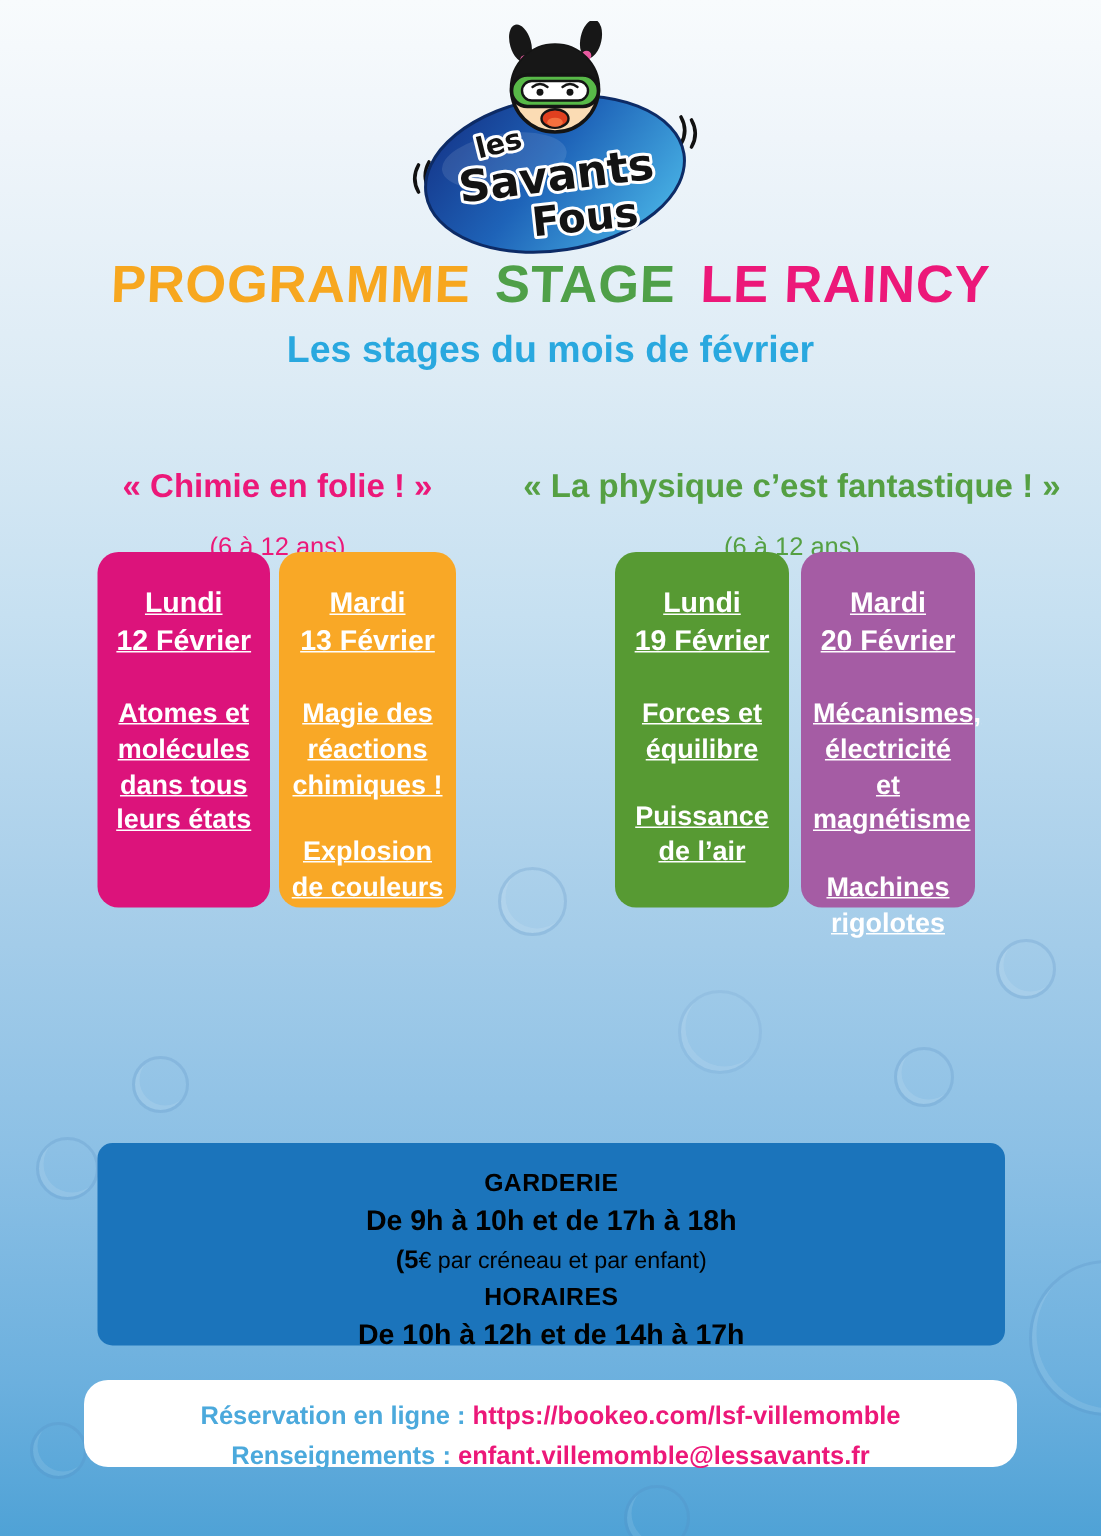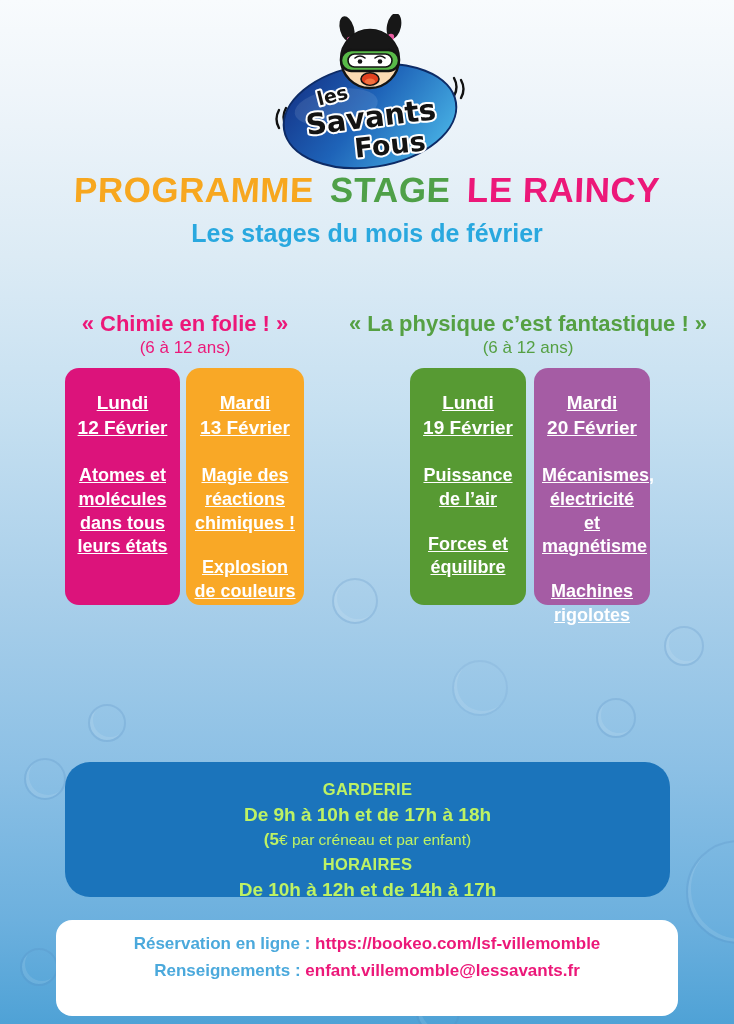--- a/index.html
+++ b/index.html
@@ -15,48 +15,48 @@
   .logo-wrap{position:absolute;left:270px;top:14px;width:200px;height:160px;z-index:2;}
   
   .title{position:absolute;left:0;top:172px;width:734px;text-align:center;z-index:2;
     font-weight:bold;font-size:35px;letter-spacing:0.5px;line-height:1;}
   .title span{margin:0 8px;display:inline-block;transform:skewX(-2deg);}
   .t-orange{color:#F7A71F;} .t-green{color:#4FA048;} .t-pink{color:#EC1879;}
   .subtitle{position:absolute;left:0;top:219px;width:734px;text-align:center;z-index:2;
     color:#29A8DF;font-weight:bold;font-size:25px;}
   
   .sec-head{position:absolute;top:312px;text-align:center;z-index:2;font-weight:bold;font-size:22px;line-height:1.1;}
-  .sec-head .age{display:block;font-weight:normal;font-size:17px;margin-top:3px;}
+  .sec-head .age{display:block;font-weight:normal;font-size:17px;margin-top:20px;}
   .sec-chimie{left:30px;width:310px;color:#EC1879;}
   .sec-physique{left:332px;width:392px;color:#55A043;}
   
   .card{position:absolute;top:368px;height:237px;border-radius:14px;z-index:2;
     color:#fff;text-align:center;box-sizing:border-box;padding:22px 8px 0 8px;text-decoration:underline;}
   .card .day{font-size:19px;font-weight:bold;line-height:1.32;}
   .card .topic{font-size:18px;font-weight:bold;line-height:1.32;margin:0 0 21px 0;}
   .card .topics{margin-top:24px;}
   .card1{left:65px;width:115px;background:#DC137B;}
   .card2{left:186px;width:118px;background:#F9A826;}
   .card3{left:410px;width:116px;background:#579A33;}
   .card4{left:534px;width:116px;background:#A55CA4;}
   
   .pricing{position:absolute;left:0;top:659px;width:734px;text-align:center;z-index:2;
     color:#fff;font-size:21px;line-height:1.45;}
   .pricing b{font-size:23px;font-weight:bold;}
   .pricing .eur{font-weight:normal;}
   
   .info-box{position:absolute;left:65px;top:762px;width:605px;height:135px;z-index:2;
-    background:#1B74BB;border-radius:25px;color:#bef264;text-align:center;
+    background:#1B74BB;border-radius:10px;color:#000000;text-align:center;
     box-sizing:border-box;padding-top:15px;}
   .info-box .box-title{font-size:16.5px;font-weight:800;letter-spacing:0.3px;line-height:25px;}
   .info-box .box-line{font-size:19px;font-weight:bold;line-height:25px;}
   .info-box .box-sub{font-size:15.5px;font-weight:normal;line-height:25px;}
   .info-box .box-sub b{font-size:17px;}
   
-  .contact-box{position:absolute;left:56px;top:920px;width:622px;height:96px;z-index:2;
+  .contact-box{position:absolute;left:56px;top:920px;width:622px;height:58px;z-index:2;
     background:#ffffff;border-radius:16px;text-align:center;
     box-sizing:border-box;padding-top:11px;font-size:17px;font-weight:bold;line-height:20px;}
   .contact-box .row{line-height:26.5px;}
   .lbl{color:#4BA9DC;} .val{color:#EC1879;text-decoration:none;}
 </style>
 </head>
 <body>
 
 <div class="poster">
 
@@ -142,22 +142,22 @@
     <div class="day">13 Février</div>
     <div class="topics">
       <p class="topic">Magie des réactions chimiques !</p>
       <p class="topic">Explosion de couleurs</p>
     </div>
   </div>
   <div class="card card3">
     <div class="day">Lundi</div>
     <div class="day">19 Février</div>
     <div class="topics">
+      <p class="topic">Forces et équilibre</p>
       <p class="topic">Puissance de l’air</p>
-      <p class="topic">Forces et équilibre</p>
     </div>
   </div>
   <div class="card card4">
     <div class="day">Mardi</div>
     <div class="day">20 Février</div>
     <div class="topics">
       <p class="topic">Mécanismes, électricité et magnétisme</p>
       <p class="topic">Machines rigolotes</p>
     </div>
   </div>

